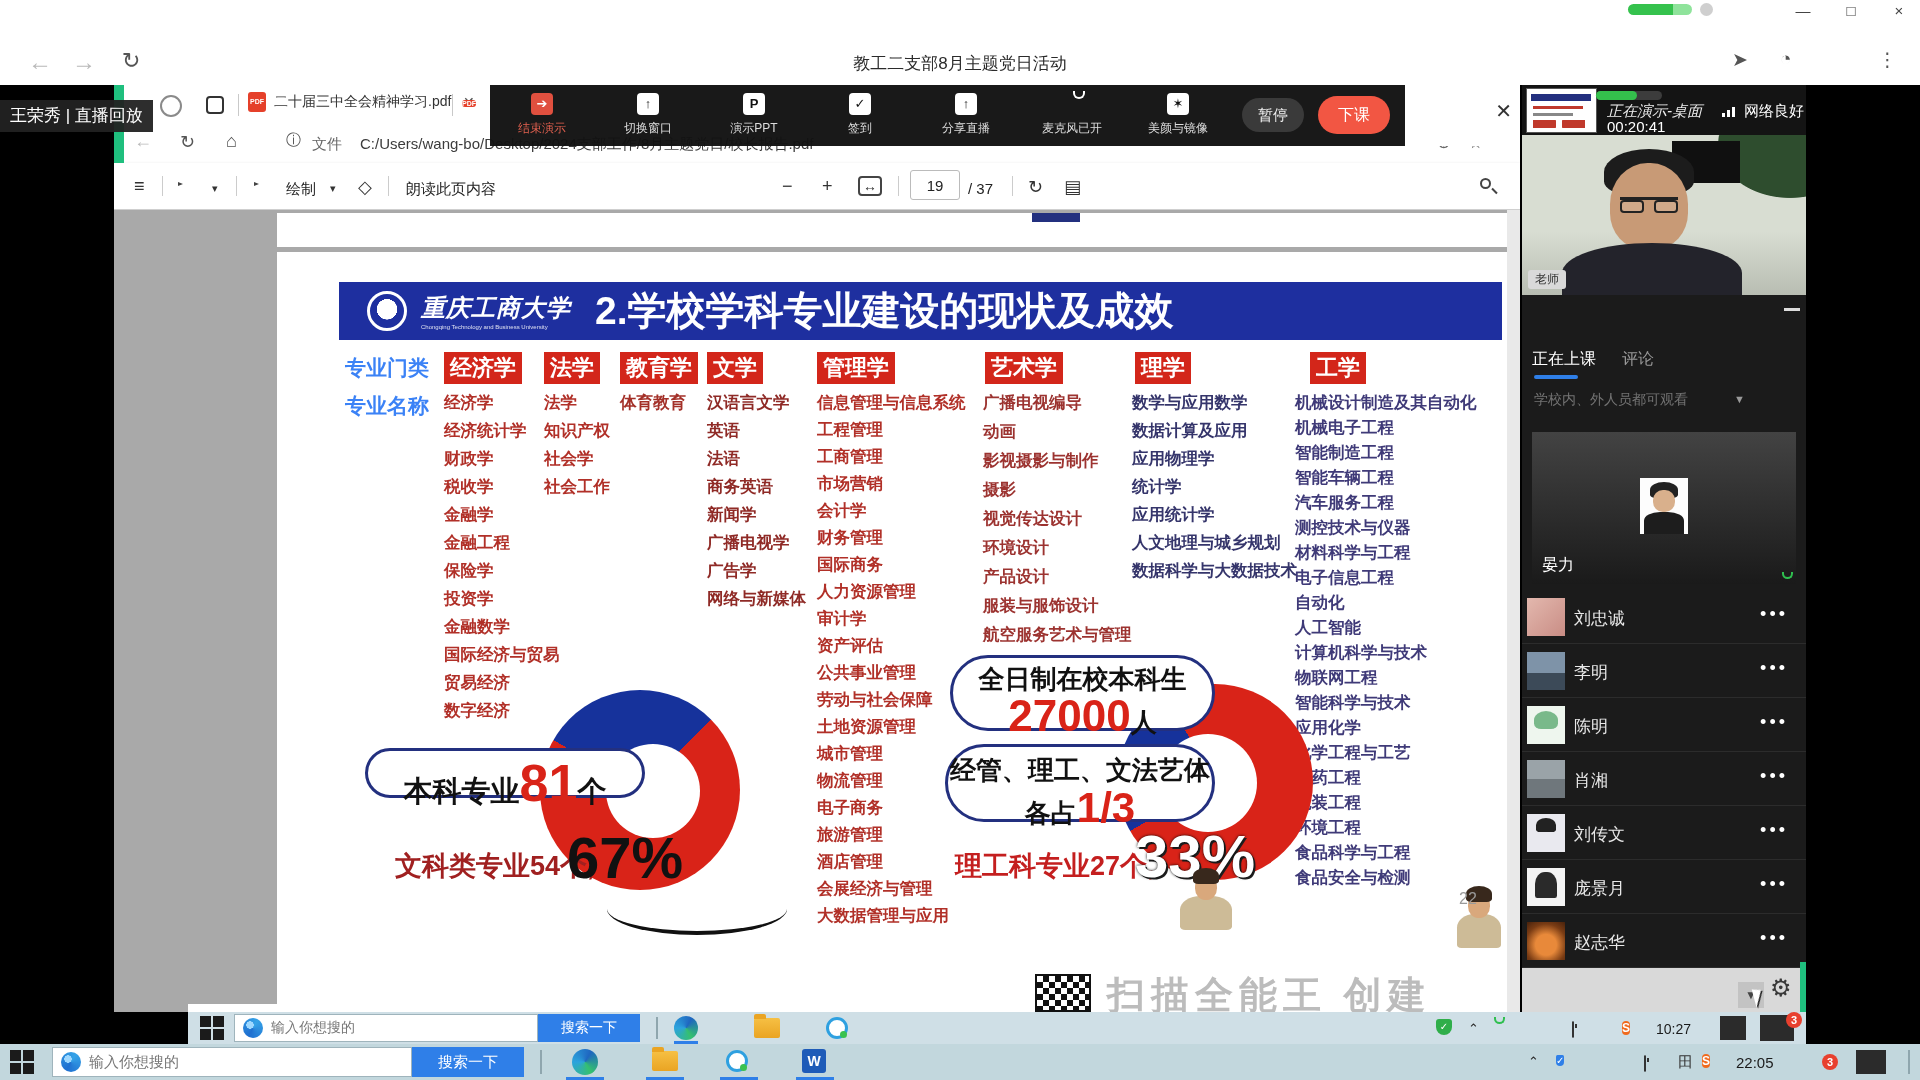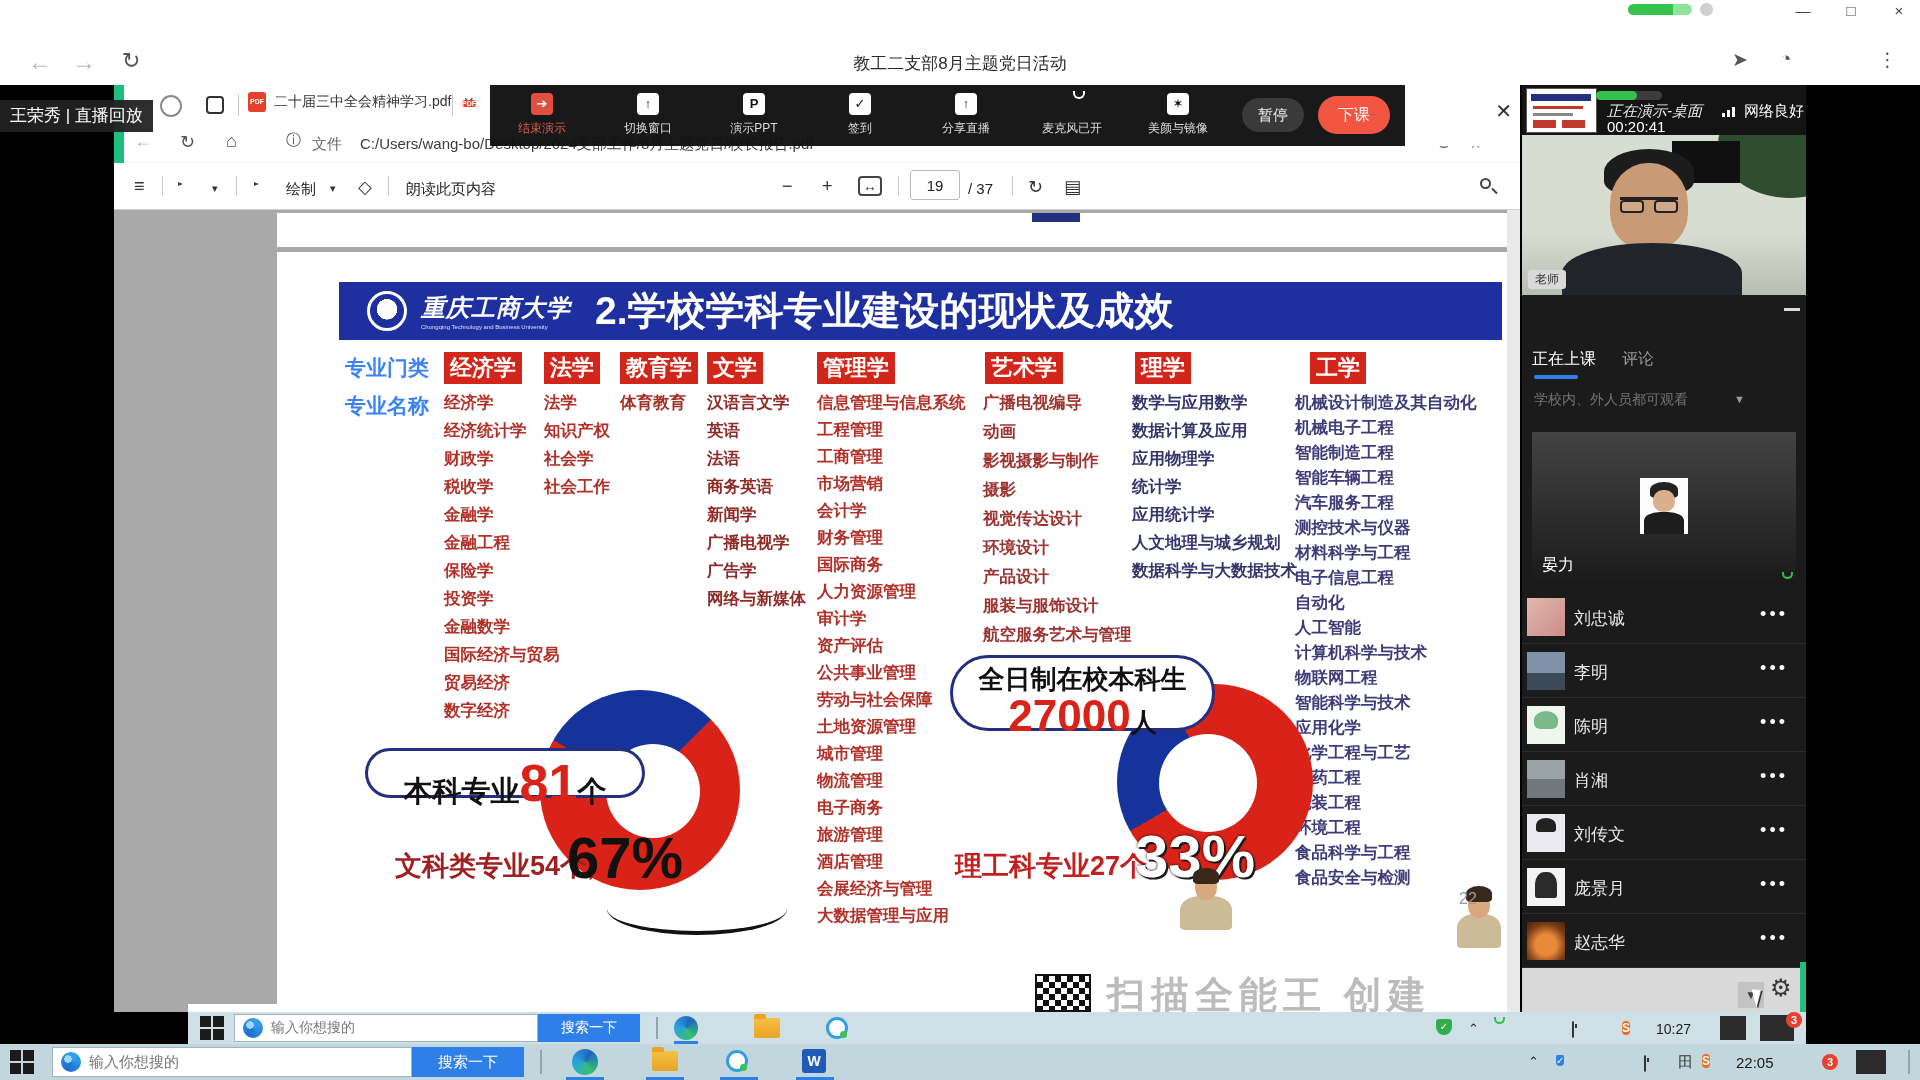--- a/index.html
+++ b/index.html
@@ -453,20 +453,24 @@
       <div class="pill" id="stat1-pill">
         <span>本科专业</span><span class="big-red">81</span><span>个</span>
       </div>
       <div id="stat1-note">文科类专业54个,</div>
       <div id="stat1-pct">67%</div>
 
       <div class="pill" id="stat2-pill">
         <div id="stat2-l1">全日制在校本科生</div>
         <div id="stat2-l2"><span class="big-red">27000</span><span>人</span></div>
       </div>
+      <div class="pill" id="stat3-pill">
+        <div id="stat3-l1">经管、理工、文法艺体</div>
+        <div id="stat3-l2"><span>各占</span><span class="big-red">1/3</span></div>
+      </div>
       <div id="stat2-note">理工科专业27个,</div>
       <div id="stat2-pct">33%</div>
 
       <div id="swoosh"></div>
       <div class="statue" style="left:903px;top:622px">
         <div class="st-head"></div>
           <div class="st-body"></div>
       </div>
       <div class="statue" style="left:1180px;top:640px">
         <div class="st-head"></div>

